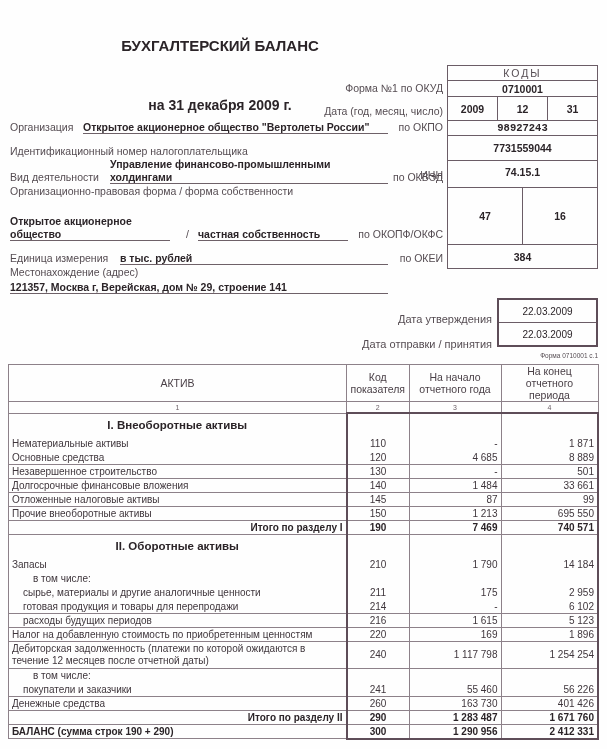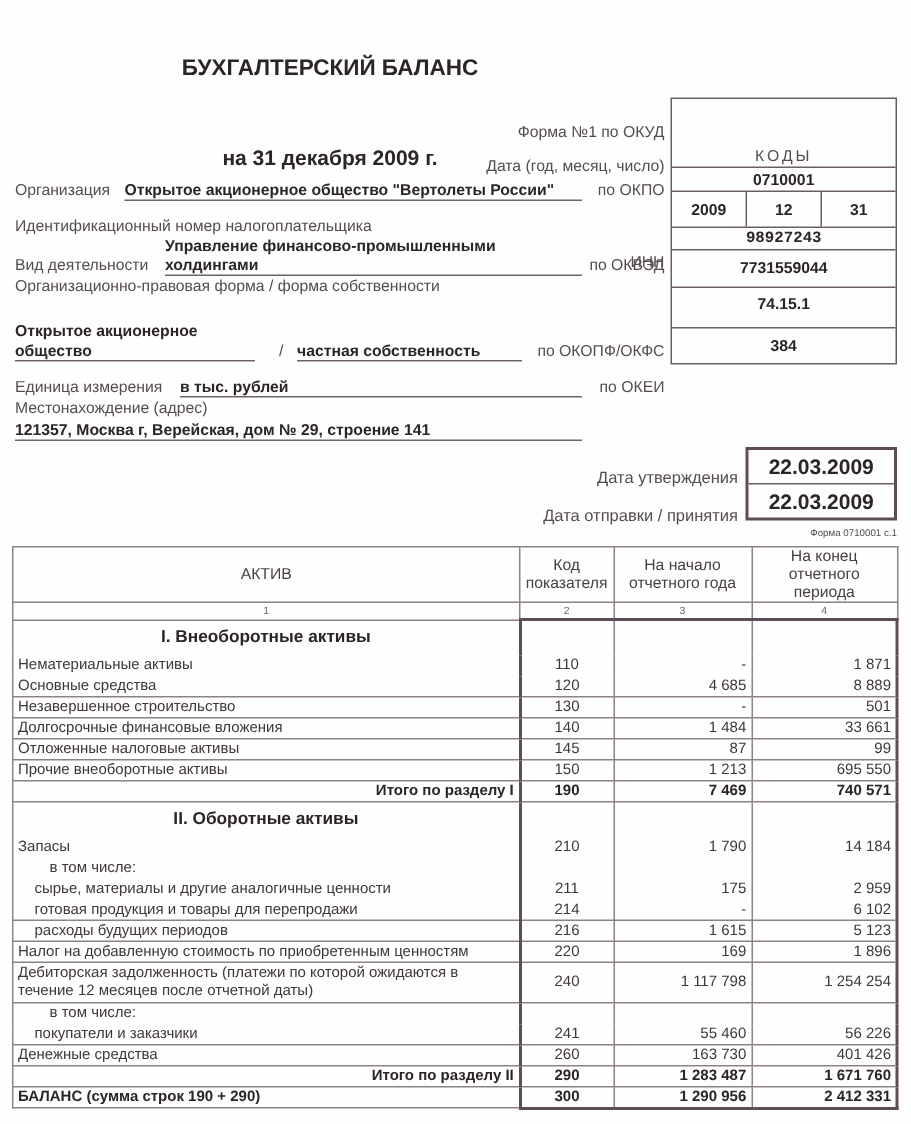--- a/index.html
+++ b/index.html
@@ -18,21 +18,21 @@
   .codes { left:447px; top:65px; width:151px; border:1px solid #6b5d66; box-sizing:border-box; }
   .codes .row { border-top:1px solid #6b5d66; display:flex; font-size:10.5px; color:#2b2428; }
   .codes .row:first-child { border-top:none; }
   .codes .cell { flex:1; display:flex; align-items:center; justify-content:center; border-left:1px solid #6b5d66; }
   .codes .cell:first-child { border-left:none; }
   .codes .hdr { font-weight:normal; letter-spacing:2px; color:#554c52; }
   .codes .b { font-weight:bold; }
 
   .dates { left:497px; top:298px; width:101px; border:2px solid #5e4d58; box-sizing:border-box; }
   .dates div { height:22px; display:flex; align-items:center; justify-content:center;
-               font-size:14px; font-weight:bold; color:#2b2428; }
+               font-size:10px; font-weight:normal; color:#2b2428; }
   .dates div + div { border-top:1px solid #6b5d66; }
 
   
   table.bal { position:absolute; left:8px; top:364px; width:591px; border-collapse:collapse;
               font-size:10px; color:#3f363c; }
   table.bal td, table.bal th { border:1px solid #8d8189; padding:0 3px; }
   table.bal th { font-weight:normal; font-size:10.5px; color:#4a4047; line-height:12px; }
   table.bal .colnum td { font-size:7px; text-align:center; height:10px; color:#6b5f66; }
   table.bal td.code { text-align:center; width:55px; }
   table.bal td.num { text-align:right; }
@@ -78,40 +78,44 @@
 <div class="abs lbl r" style="left:350px;top:228px;width:93px;">по ОКОПФ/ОКФС</div>
 
 <div class="abs lbl" style="left:10px;top:252px;">Единица измерения</div>
 <div class="abs val uline" style="left:120px;top:252px;width:268px;">в тыс. рублей</div>
 <div class="abs lbl r" style="left:390px;top:252px;width:53px;">по ОКЕИ</div>
 
 <div class="abs lbl" style="left:10px;top:266px;">Местонахождение (адрес)</div>
 <div class="abs val uline" style="left:10px;top:281px;width:378px;">121357, Москва г, Верейская, дом № 29, строение 141</div>
 
 <div class="abs codes">
-  <div class="row" style="height:14px;margin-top:31px;">
+  <div class="row" style="height:14px;">
       <div class="cell hdr">КОДЫ</div>
     </div>
   <div class="row" style="height:15px;">
       <div class="cell b">0710001</div>
     </div>
   <div class="row" style="height:23px;">
     <div class="cell b">2009</div>
     <div class="cell b">12</div>
     <div class="cell b">31</div>
   </div>
   <div class="row" style="height:14px;font-family:Liberation Mono, monospace;">
       <div class="cell b">98927243</div>
     </div>
   <div class="row" style="height:24px;">
       <div class="cell b">7731559044</div>
     </div>
   <div class="row" style="height:26px;">
       <div class="cell b" style="align-items:flex-start;padding-top:5px;">74.15.1</div>
     </div>
+  <div class="row" style="height:56px;">
+    <div class="cell b">47</div>
+    <div class="cell b">16</div>
+  </div>
   <div class="row" style="height:23px;">
       <div class="cell b">384</div>
     </div>
 </div>
 
 <div class="abs lbl r" style="left:300px;top:313px;width:192px;font-size:11px;">Дата утверждения</div>
 <div class="abs lbl r" style="left:300px;top:338px;width:192px;font-size:11px;">Дата отправки / принятия</div>
 <div class="abs dates">
   <div>22.03.2009</div>
   <div>22.03.2009</div>

